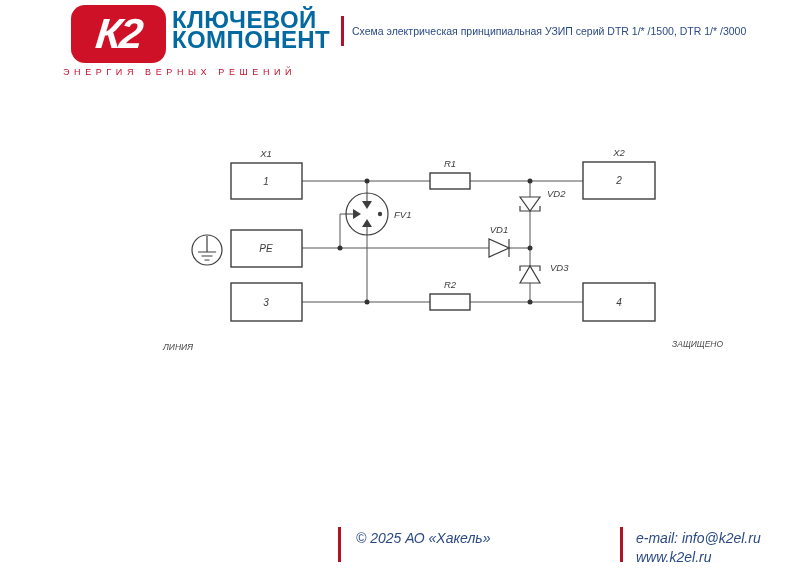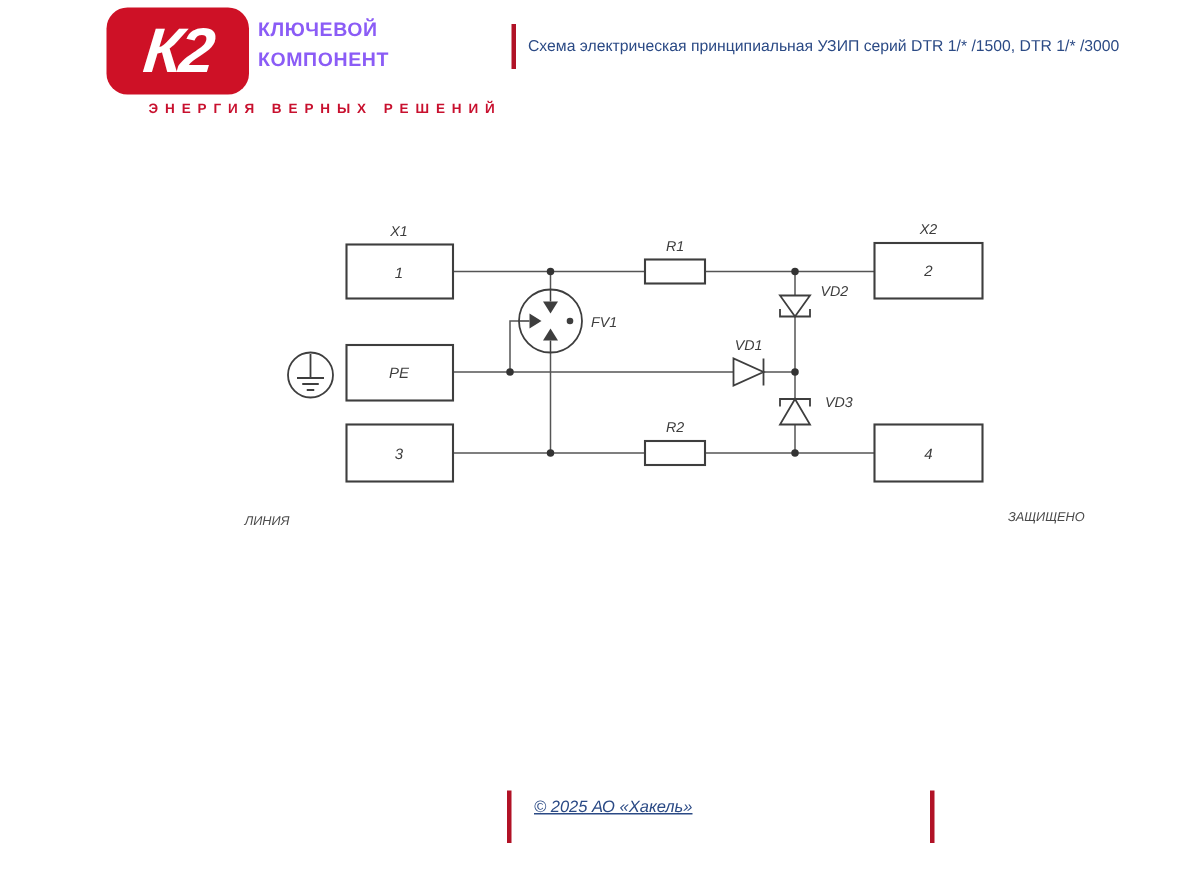--- a/index.html
+++ b/index.html
@@ -12,46 +12,46 @@
   
   .logo-mark{
     left:71px;top:5px;width:95px;height:58px;border-radius:14px;
     background:#ce1126;display:flex;align-items:center;justify-content:center;
   }
   .logo-mark span{
     color:#fff;font-weight:bold;font-style:italic;font-size:42px;
     letter-spacing:-2px;transform:skewX(-6deg);line-height:1;
   }
   .company{
-    left:172px;top:10px;font-size:13px;font-weight:bold;color:#8b5cf6;
+    left:172px;top:10px;font-size:24px;font-weight:bold;color:#0369a1;
     line-height:20px;letter-spacing:0.4px;
   }
   .tagline{
-    left:63px;top:67px;font-size:9px;font-weight:bold;color:#c8102e;
-    letter-spacing:4.6px;white-space:nowrap;margin-left:36px;
+    left:63px;top:67px;font-size:9px;font-weight:normal;color:#c8102e;
+    letter-spacing:4.6px;white-space:nowrap;
   }
   .title-divider{left:341px;top:16px;width:3px;height:30px;background:#b11226;}
   .page-title{
     left:352px;top:25px;width:430px;font-size:10.5px;
     color:#2b4a85;white-space:nowrap;
   }
 
   
   .schematic{left:0;top:0;width:800px;height:581px;}
   .schematic text{
     font-family:"Liberation Sans",sans-serif;font-style:italic;
     fill:#3d3d3d;font-size:9.5px;
   }
   .schematic text.term{font-size:10px;}
   .schematic text.zone{font-size:8.5px;fill:#4a4a4a;}
 
   
   .f-divider1{left:338px;top:527px;width:3px;height:35px;background:#b11226;}
   .f-divider2{left:620px;top:527px;width:3px;height:35px;background:#b11226;}
-  .f-block{font-size:11px;font-style:italic;color:#2b4a85;line-height:19px;white-space:nowrap;text-decoration:underline;}
+  .f-block{font-size:14px;font-style:italic;color:#2b4a85;line-height:19px;white-space:nowrap;}
   .f-center{left:356px;top:529px;}
   .f-right{left:636px;top:529px;}
 </style>
 </head>
 <body>
 
 <div class="abs logo-mark">
   <span>К2</span>
 </div>
 <div class="abs company">
@@ -141,13 +141,15 @@
   <text class="zone" x="163" y="350">ЛИНИЯ</text>
   <text class="zone" x="672" y="347">ЗАЩИЩЕНО</text>
 </svg>
 
 <div class="abs f-divider1"></div>
 <div class="abs f-block f-center">
   <div>© 2025 АО «Хакель»</div>
 </div>
 <div class="abs f-divider2"></div>
 <div class="abs f-block f-right">
+  <div>e-mail: info@k2el.ru</div>
+  <div>www.k2el.ru</div>
 </div>
 
 </body></html>

